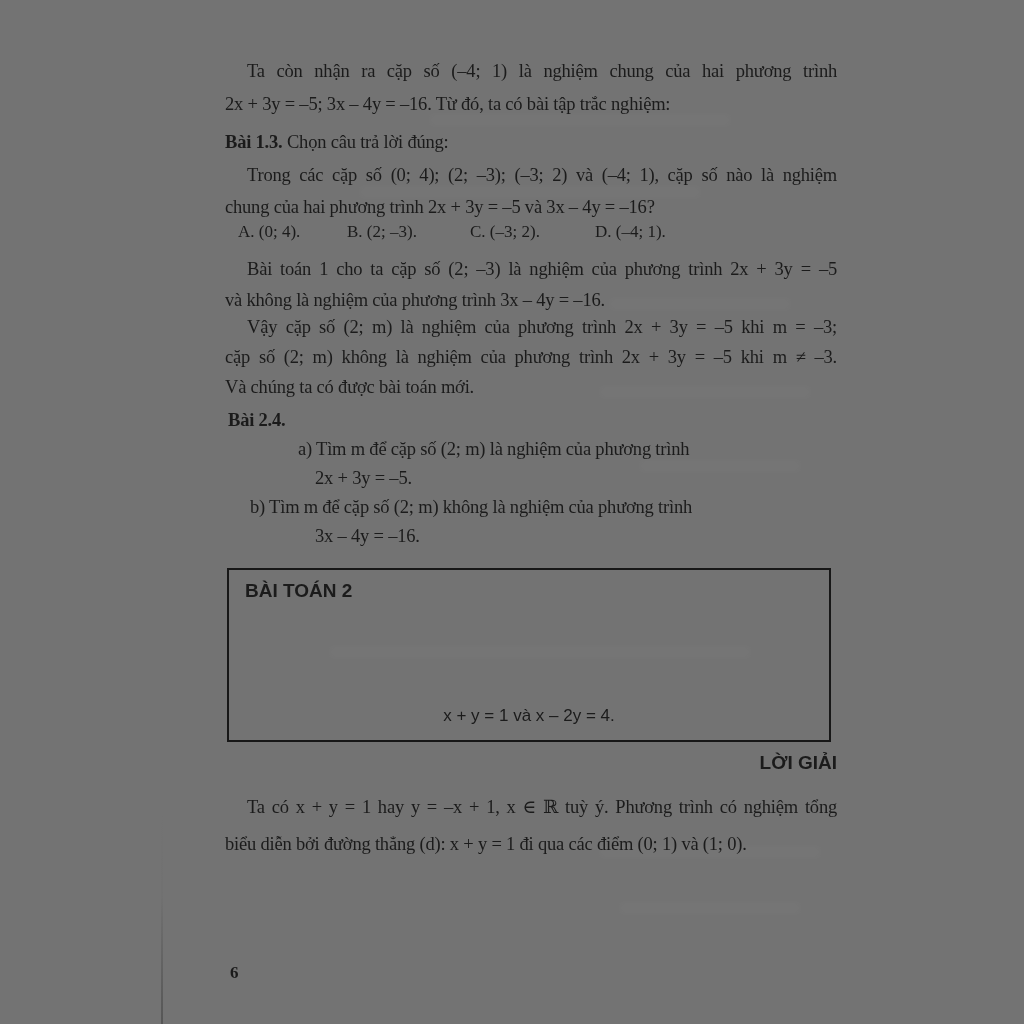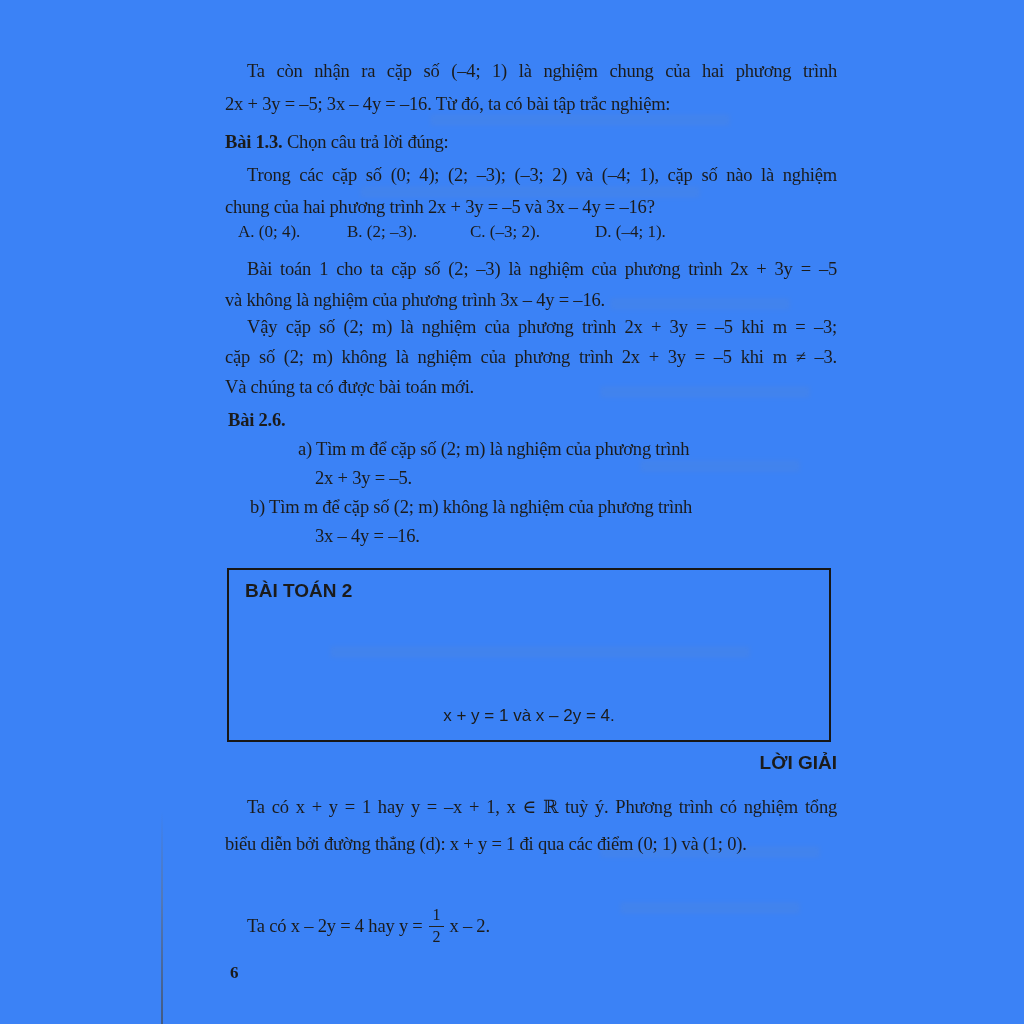--- a/index.html
+++ b/index.html
@@ -1,21 +1,21 @@
 <!DOCTYPE html>
 <html lang="vi"><head>
 <meta charset="utf-8">
 <style>
   html,body{margin:0;padding:0;}
   body{
     width:1024px;height:1024px;position:relative;background:#ffffff;
     font-family:"Liberation Serif","DejaVu Serif",serif;color:#1b1b1b;
     overflow:hidden;
   }
-  .page{position:absolute;inset:0;background:#3b82f6;}
+  .page{position:absolute;inset:0;background:#737373;}
   
   .ln{position:relative;letter-spacing:-0.2px;}
   .j{text-align:justify;text-align-last:justify;}
   .ind{text-indent:22px;}
   .b{font-weight:bold;}
   .blk{position:absolute;font-size:18.5px;line-height:33px;width:612px;left:225px;}
   
   .opt{position:absolute;font-size:17px;white-space:nowrap;}
   
   .pbox{
@@ -88,21 +88,21 @@
     <div class="ln">và không là nghiệm của phương trình 3x – 4y = –16.</div>
   </div>
 
   <div class="blk" style="top:312px;line-height:30px;">
     <div class="ln j ind">Vậy cặp số (2; m) là nghiệm của phương trình 2x + 3y = –5 khi m = –3;</div>
     <div class="ln j">cặp số (2; m) không là nghiệm của phương trình 2x + 3y = –5 khi m ≠ –3.</div>
     <div class="ln">Và chúng ta có được bài toán mới.</div>
   </div>
 
   <div class="blk" style="top:404px;left:228px;">
-    <div class="ln b">Bài 2.6.</div>
+    <div class="ln b">Bài 2.4.</div>
   </div>
   <div class="blk" style="top:433px;left:262px;width:560px;margin-left:36px;">
     <div class="ln">a) Tìm m để cặp số (2; m) là nghiệm của phương trình</div>
   </div>
   <div class="blk" style="top:462px;left:315px;width:300px;">
     <div class="ln">2x + 3y = –5.</div>
   </div>
   <div class="blk" style="top:491px;left:250px;width:560px;">
     <div class="ln">b) Tìm m để cặp số (2; m) không là nghiệm của phương trình</div>
   </div>
@@ -115,24 +115,16 @@
     <div class="pbox-eq">x + y = 1 và x – 2y = 4.</div>
   </div>
 
   <div class="sol-head">LỜI GIẢI</div>
 
   <div class="blk sol-para" style="top:789px;">
     <div class="ln j ind">Ta có x + y = 1 hay y = –x + 1, x ∈ ℝ tuỳ ý. Phương trình có nghiệm tổng</div>
     <div class="ln">biểu diễn bởi đường thẳng (d): x + y = 1 đi qua các điểm (0; 1) và (1; 0).</div>
   </div>
 
-  <div class="frac-line">
-    <span>Ta có x – 2y = 4 hay y =</span>
-    <span class="frac">
-        <span class="num">1</span>
-        <span class="den">2</span>
-      </span>
-    <span>x – 2.</span>
-  </div>
 
   <div class="pagenum">6</div>
 
 </div>
 
 </body></html>

